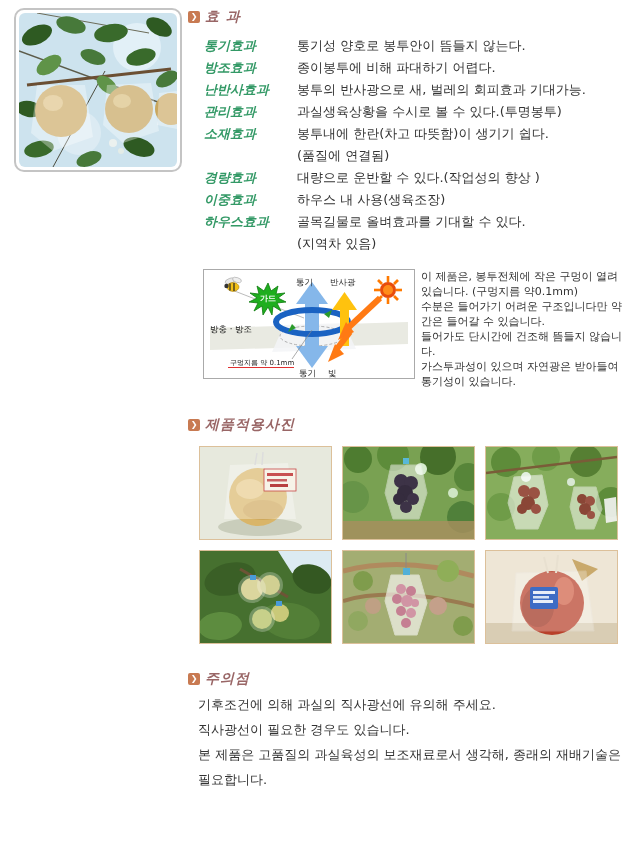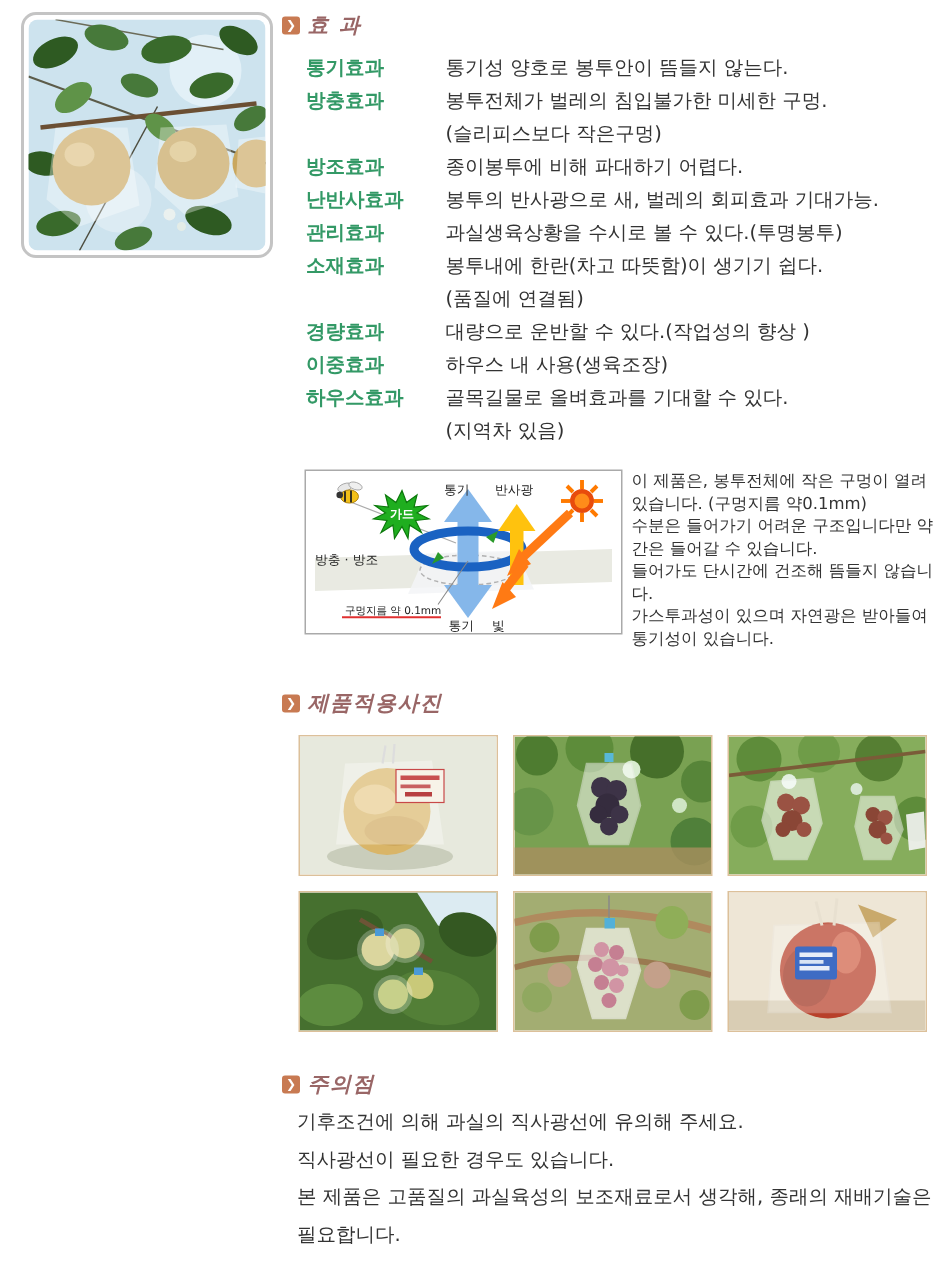--- a/index.html
+++ b/index.html
@@ -64,20 +64,21 @@
   .effects-table { margin: 9px 0 0 16px; }
   .effect-row {
     display: grid;
     grid-template-columns: 93px 1fr;
   }
   .effect-label {
     color: #339966;
     font-size: 13px;
     font-weight: bold;
     line-height: 22px;
+    font-style: italic;
   }
   .effect-text {
     font-size: 13px;
     line-height: 22px;
     white-space: pre-line;
     color: #333333;
   }
 
   
   .diagram-row {
@@ -172,25 +173,20 @@
 
     <div class="section-header">
       <span class="bullet">❯</span>
       <span class="section-title">효 과</span>
     </div>
 
     <div class="effects-table">
       <div class="effect-row">
         <div class="effect-label">통기효과</div>
         <div class="effect-text">통기성 양호로 봉투안이 뜸들지 않는다.</div>
-      </div>
-      <div class="effect-row">
-        <div class="effect-label">방충효과</div>
-        <div class="effect-text">봉투전체가 벌레의 침입불가한 미세한 구멍.
-(슬리피스보다 작은구멍)</div>
       </div>
       <div class="effect-row">
       </div>
       <div class="effect-row">
         <div class="effect-label">방조효과</div>
         <div class="effect-text">종이봉투에 비해 파대하기 어렵다.</div>
       </div>
       <div class="effect-row">
         <div class="effect-label">난반사효과</div>
         <div class="effect-text">봉투의 반사광으로 새, 벌레의 회피효과 기대가능.</div>

